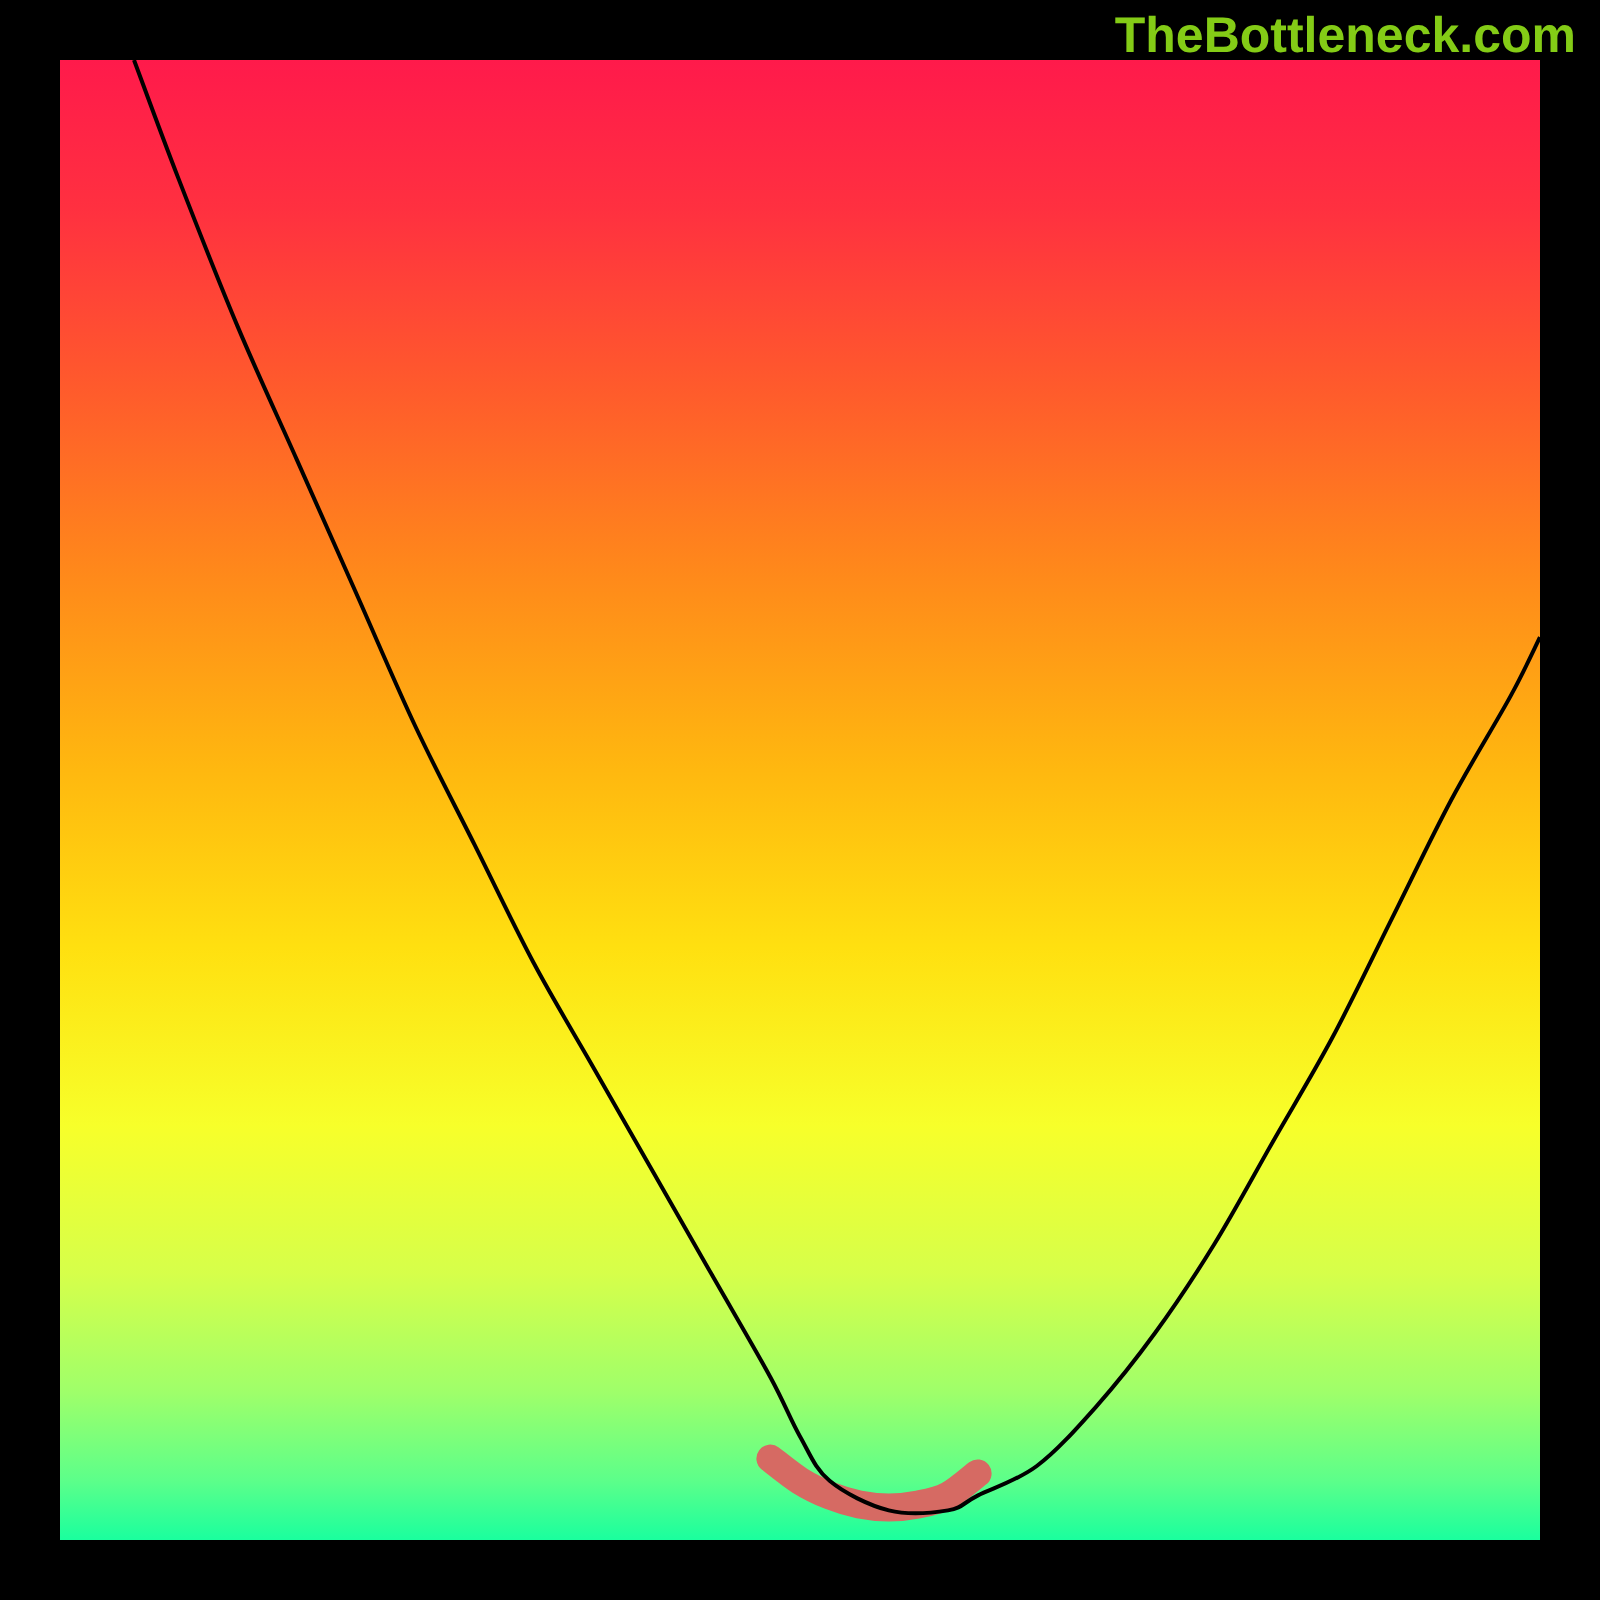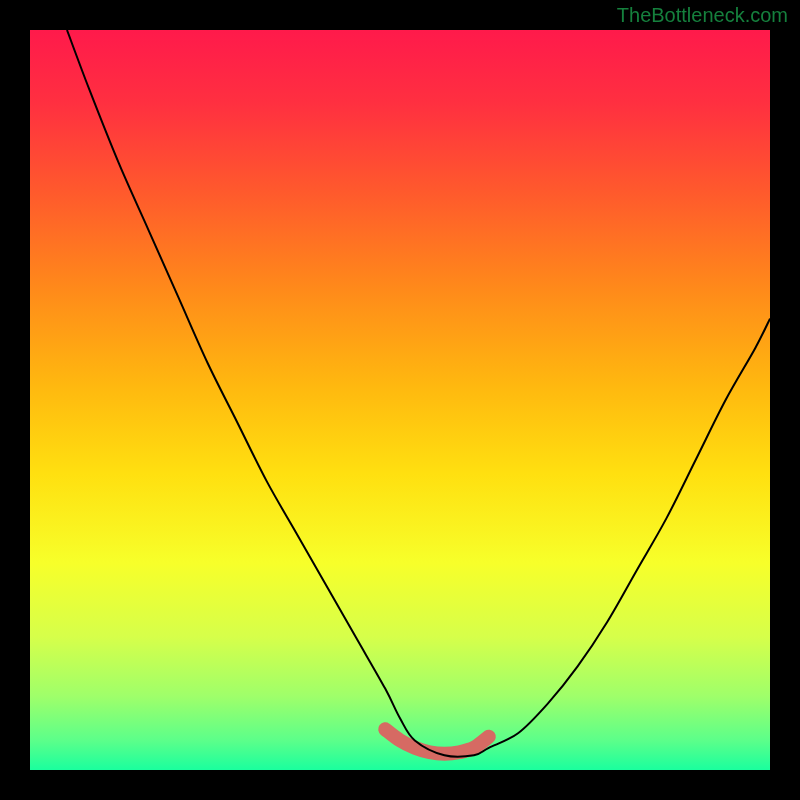--- a/index.html
+++ b/index.html
@@ -14,23 +14,23 @@
   .frame {
     position: relative;
     width: 800px;
     height: 800px;
     background: #000;
   }
   .watermark {
     position: absolute;
     top: 4px;
     right: 12px;
-    color: #15803d;
-    font-size: 20px;
-    font-weight: 400;
+    color: #84cc16;
+    font-size: 25px;
+    font-weight: 700;
     pointer-events: none;
     user-select: none;
     z-index: 5;
   }
   .plot-area {
     position: absolute;
     left: 30px;
     top: 30px;
     width: 740px;
     height: 740px;

